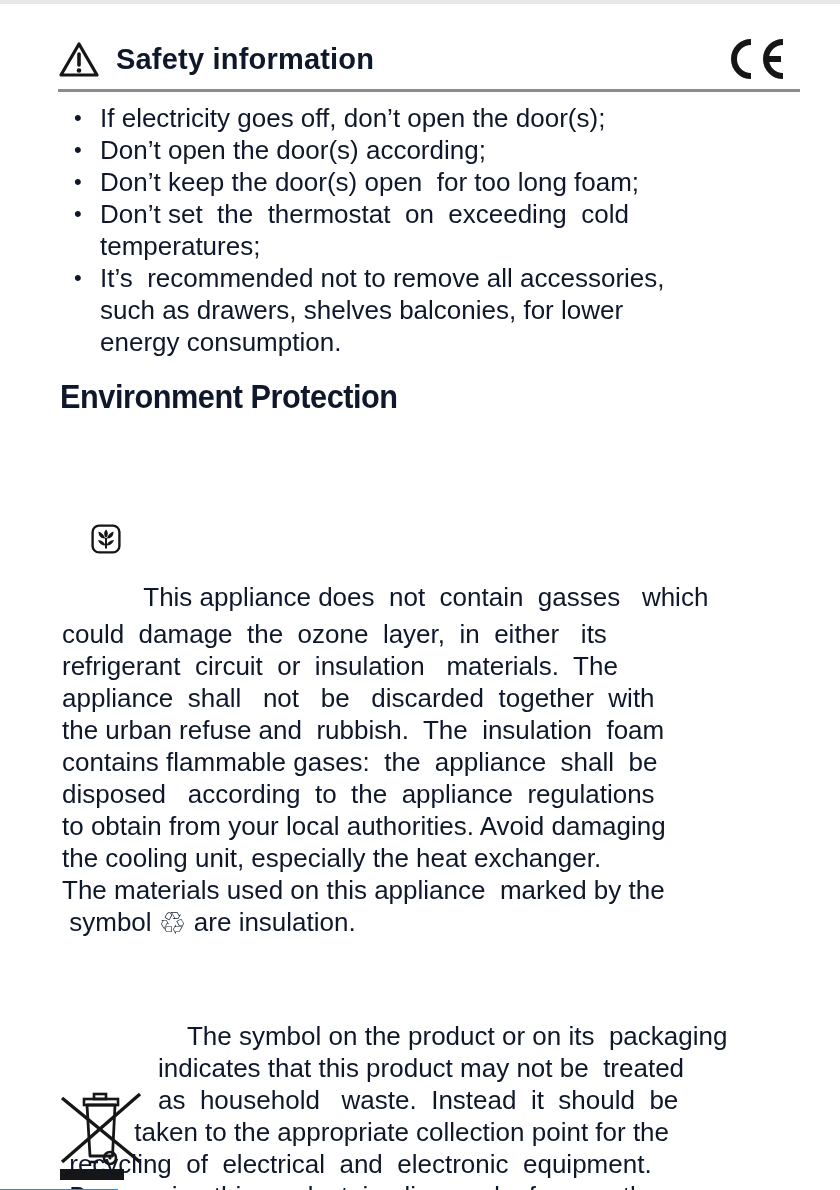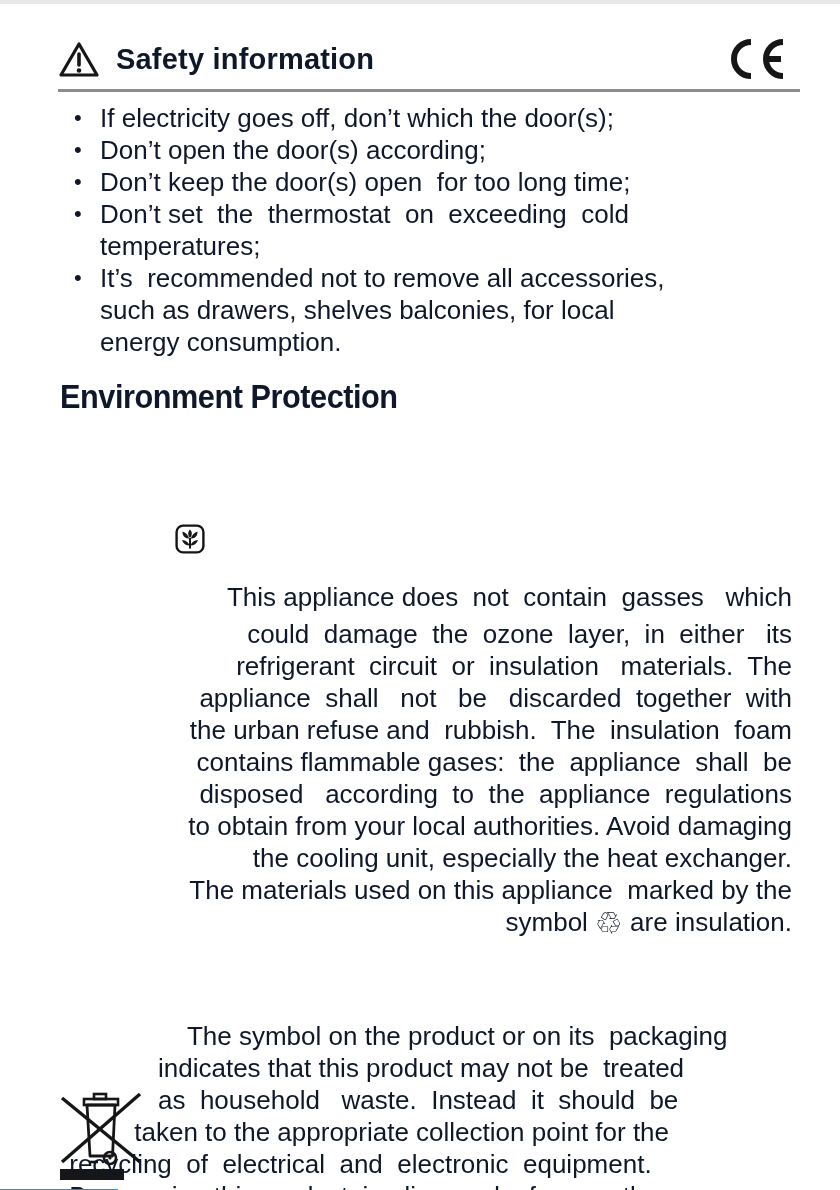--- a/index.html
+++ b/index.html
@@ -52,21 +52,20 @@
     font-size:33px;font-weight:bold;
     letter-spacing:-0.5px;
     transform:scaleX(0.93);
     transform-origin:left center;
     white-space:nowrap;
   }
   .para{
     margin:12px 48px 0 62px;
     font-size:26px;line-height:32px;
     white-space:pre-wrap;
-    text-align:right;
   }
   .flower-wrap{
     display:inline-block;
     vertical-align:-5px;
     margin-right:9px;
   }
   .recycle{
     font-family:"DejaVu Sans",sans-serif;
     font-size:31px;line-height:0;
     vertical-align:-3px;
@@ -111,39 +110,39 @@
         <path d="M61 4 A17 17 0 1 0 61 38" fill="none" stroke="#161616" stroke-width="6"></path>
         <line x1="45" y1="21" x2="59" y2="21" stroke="#161616" stroke-width="6"></line>
       </svg>
     </span>
   </div>
   <hr class="header-rule">
 
   <div class="bullets">
     <div class="bullet">
       <span class="dot">•</span>
-      <span class="btxt">If electricity goes off, don’t which the door(s);</span>
+      <span class="btxt">If electricity goes off, don’t open the door(s);</span>
     </div>
     <div class="bullet">
       <span class="dot">•</span>
       <span class="btxt">Don’t open the door(s) according;</span>
     </div>
     <div class="bullet">
       <span class="dot">•</span>
-      <span class="btxt">Don’t keep the door(s) open  for too long time;</span>
+      <span class="btxt">Don’t keep the door(s) open  for too long foam;</span>
     </div>
     <div class="bullet">
       <span class="dot">•</span>
       <span class="btxt">Don’t set  the  thermostat  on  exceeding  cold
 temperatures;</span>
     </div>
     <div class="bullet">
       <span class="dot">•</span>
       <span class="btxt">It’s  recommended not to remove all accessories,
-such as drawers, shelves balconies, for local
+such as drawers, shelves balconies, for lower
 energy consumption.</span>
     </div>
   </div>
 
   <div class="env-heading">Environment Protection</div>
 
   <div class="para">
     <span class="flower-wrap">
       <svg width="30" height="30" viewBox="0 0 30 30">
         <rect x="1.6" y="1.6" width="26.8" height="26.8" rx="6.5" fill="none" stroke="#161616" stroke-width="2.4"></rect>

